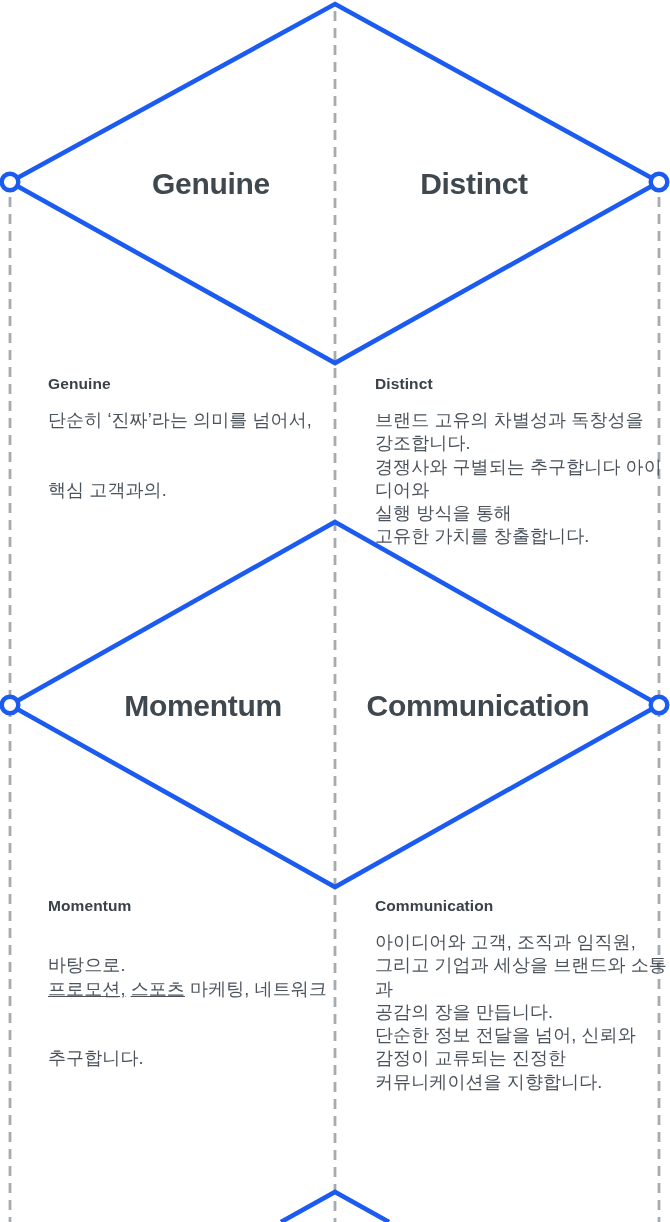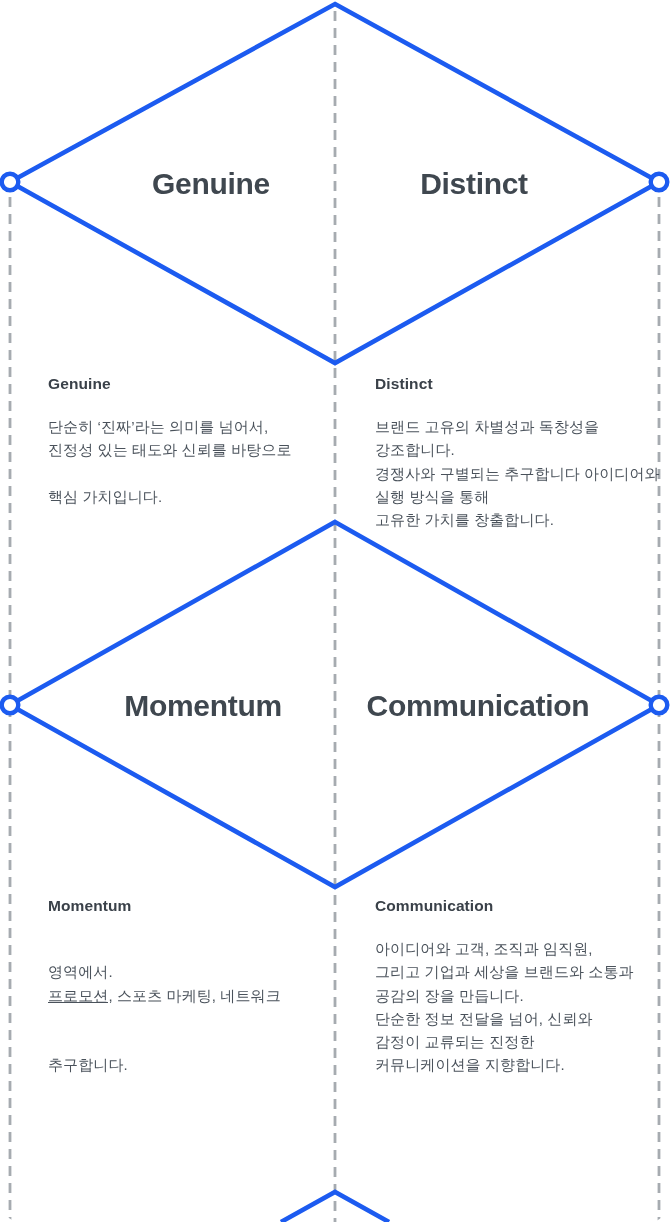--- a/index.html
+++ b/index.html
@@ -11,21 +11,20 @@
     --bg:#FFFFFF;
   }
   *{margin:0;padding:0;box-sizing:border-box;}
   html,body{background:var(--bg);}
   body{font-family:"Liberation Sans","DejaVu Sans",sans-serif;}
   .stage{
     position:relative;
     width:670px;height:1222px;
     background:var(--bg);
     overflow:hidden;
-    border-radius:21px;
   }
   .stage svg{position:absolute;inset:0;display:block;}
   .dash{
     stroke:var(--dash);
     stroke-width:2.8;
     stroke-dasharray:10 7;
     fill:none;
   }
   .blue{
     stroke:var(--accent);
@@ -52,22 +51,22 @@
     position:absolute;
     width:295px;
   }
   .text-block h3{
     font-size:15.5px;
     font-weight:700;
     color:var(--heading);
     letter-spacing:0.1px;
   }
   .text-block p{
-    margin-top:22px;
-    font-size:15px;
+    margin-top:16px;
+    font-size:18px;
     line-height:23.3px;
     color:var(--body);
     letter-spacing:0.1px;
   }
 </style>
 </head>
 <body>
 
 <div class="stage">
 
@@ -88,31 +87,31 @@
     <circle class="dot" cx="659" cy="705" r="8.3"></circle>
   </svg>
 
   <div class="diamond-label" style="left:211px;top:184px;">Genuine</div>
   <div class="diamond-label" style="left:474px;top:184px;">Distinct</div>
   <div class="diamond-label" style="left:203px;top:706px;">Momentum</div>
   <div class="diamond-label" style="left:478px;top:706px;">Communication</div>
 
   <section class="text-block" style="left:48px;top:375px;">
     <h3>Genuine</h3>
-    <p><span>단순히 ‘진짜’라는 의미를 넘어서,</span><br><span>진정성 있는 태도와 신뢰를 바탕으로</span><br><br><span>핵심 가치입니다.</span></p>
+    <p><span>단순히 ‘진짜’라는 의미를 넘어서,</span><br><br><br><span>핵심 고객과의.</span></p>
   </section>
 
   <section class="text-block" style="left:375px;top:375px;">
     <h3>Distinct</h3>
     <p><span>브랜드 고유의 차별성과 독창성을</span><br><span>강조합니다.</span><br><span>경쟁사와 구별되는 추구합니다 아이디어와</span><br><span>실행 방식을 통해</span><br><span>고유한 가치를 창출합니다.</span></p>
   </section>
 
   <section class="text-block" style="left:48px;top:897px;">
     <h3>Momentum</h3>
-    <p><br><span>영역에서.</span><br><span style="text-decoration: underline;">프로모션,</span><span> </span><span style="">스포츠</span><span> 마케팅, 네트워크</span><br><br><br><span>추구합니다.</span></p>
+    <p><br><span>바탕으로.</span><br><span style="text-decoration: underline;">프로모션,</span><span> </span><span style="text-decoration: underline;">스포츠</span><span> 마케팅, 네트워크</span><br><br><br><span>추구합니다.</span></p>
   </section>
 
   <section class="text-block" style="left:375px;top:897px;">
     <h3>Communication</h3>
     <p><span>아이디어와 고객, 조직과 임직원,</span><br><span>그리고 기업과 세상을 브랜드와 소통과</span><br><span>공감의 장을 만듭니다.</span><br><span>단순한 정보 전달을 넘어, 신뢰와</span><br><span>감정이 교류되는 진정한</span><br><span>커뮤니케이션을 지향합니다.</span></p>
   </section>
 
 </div>
 
 </body></html>

